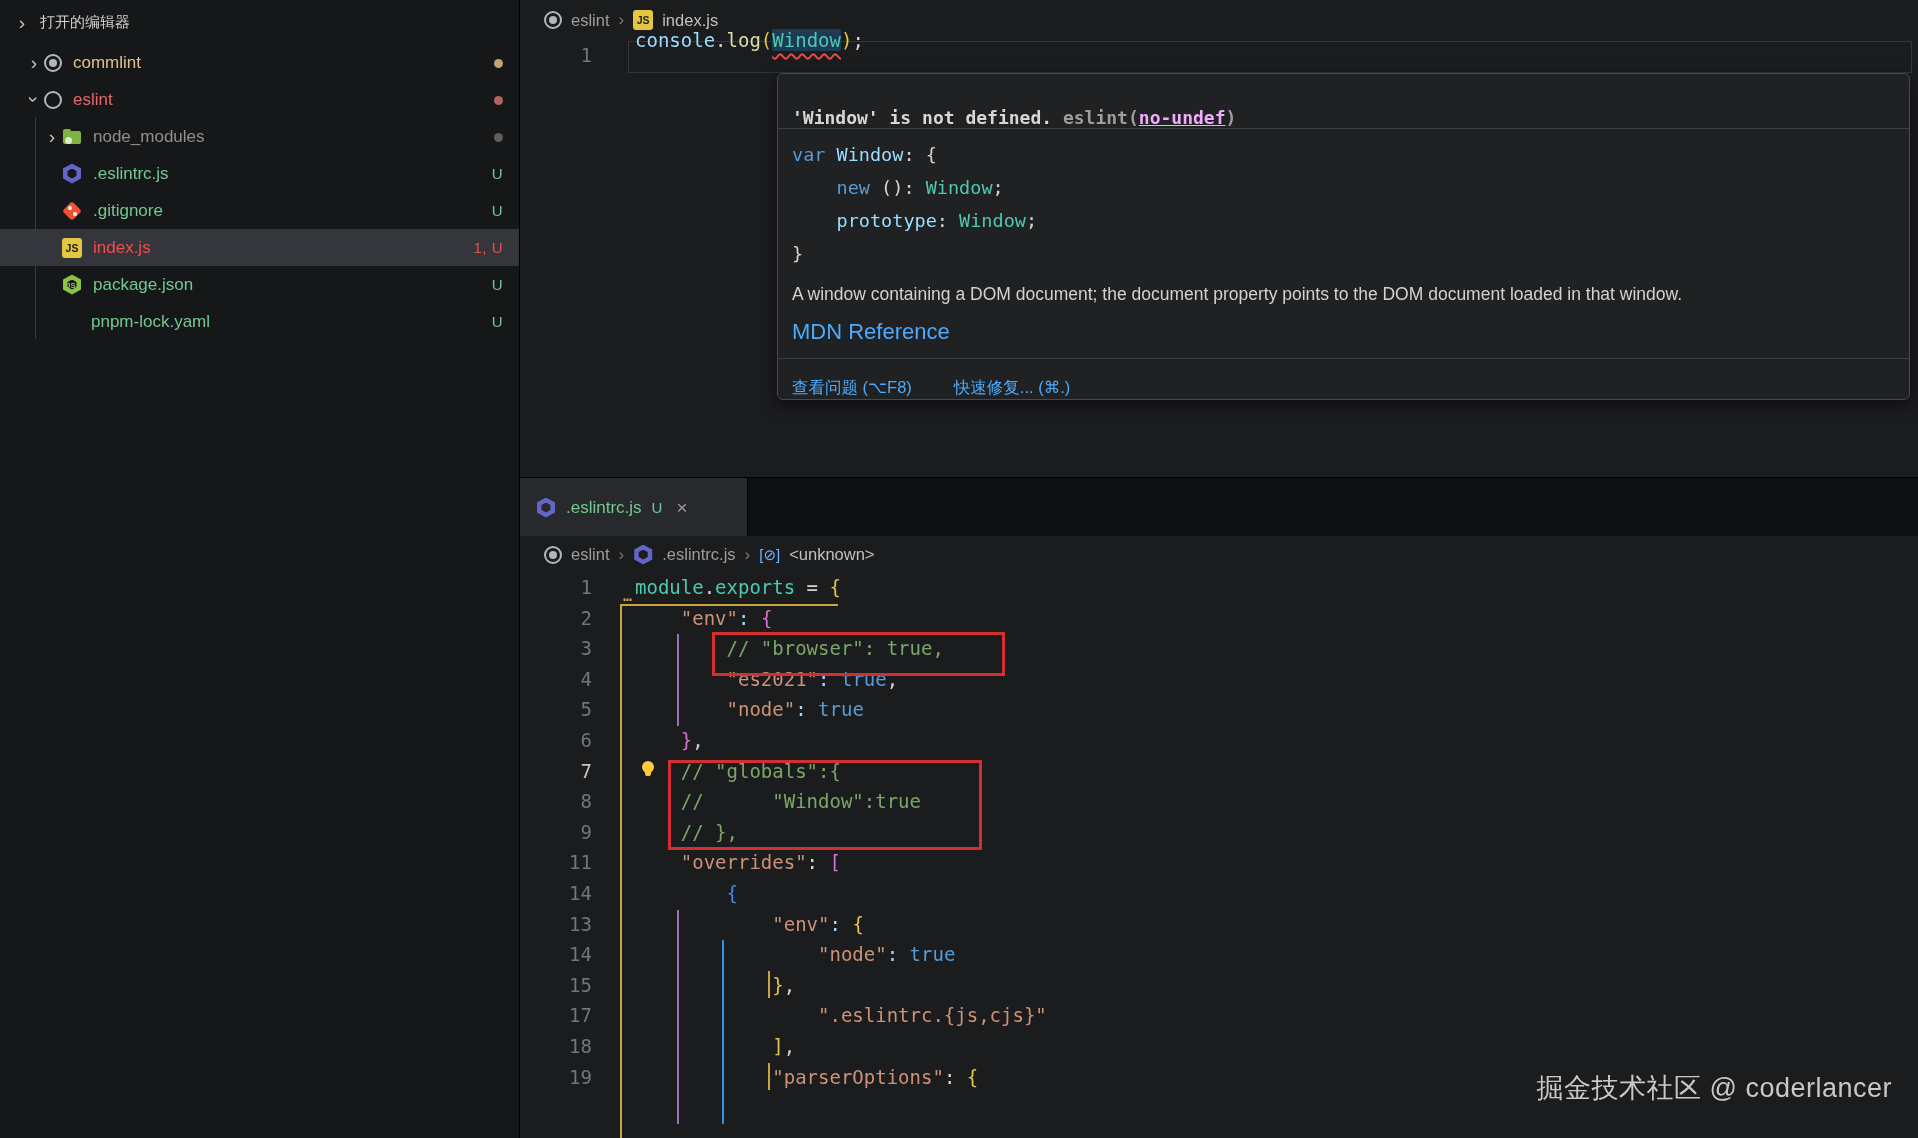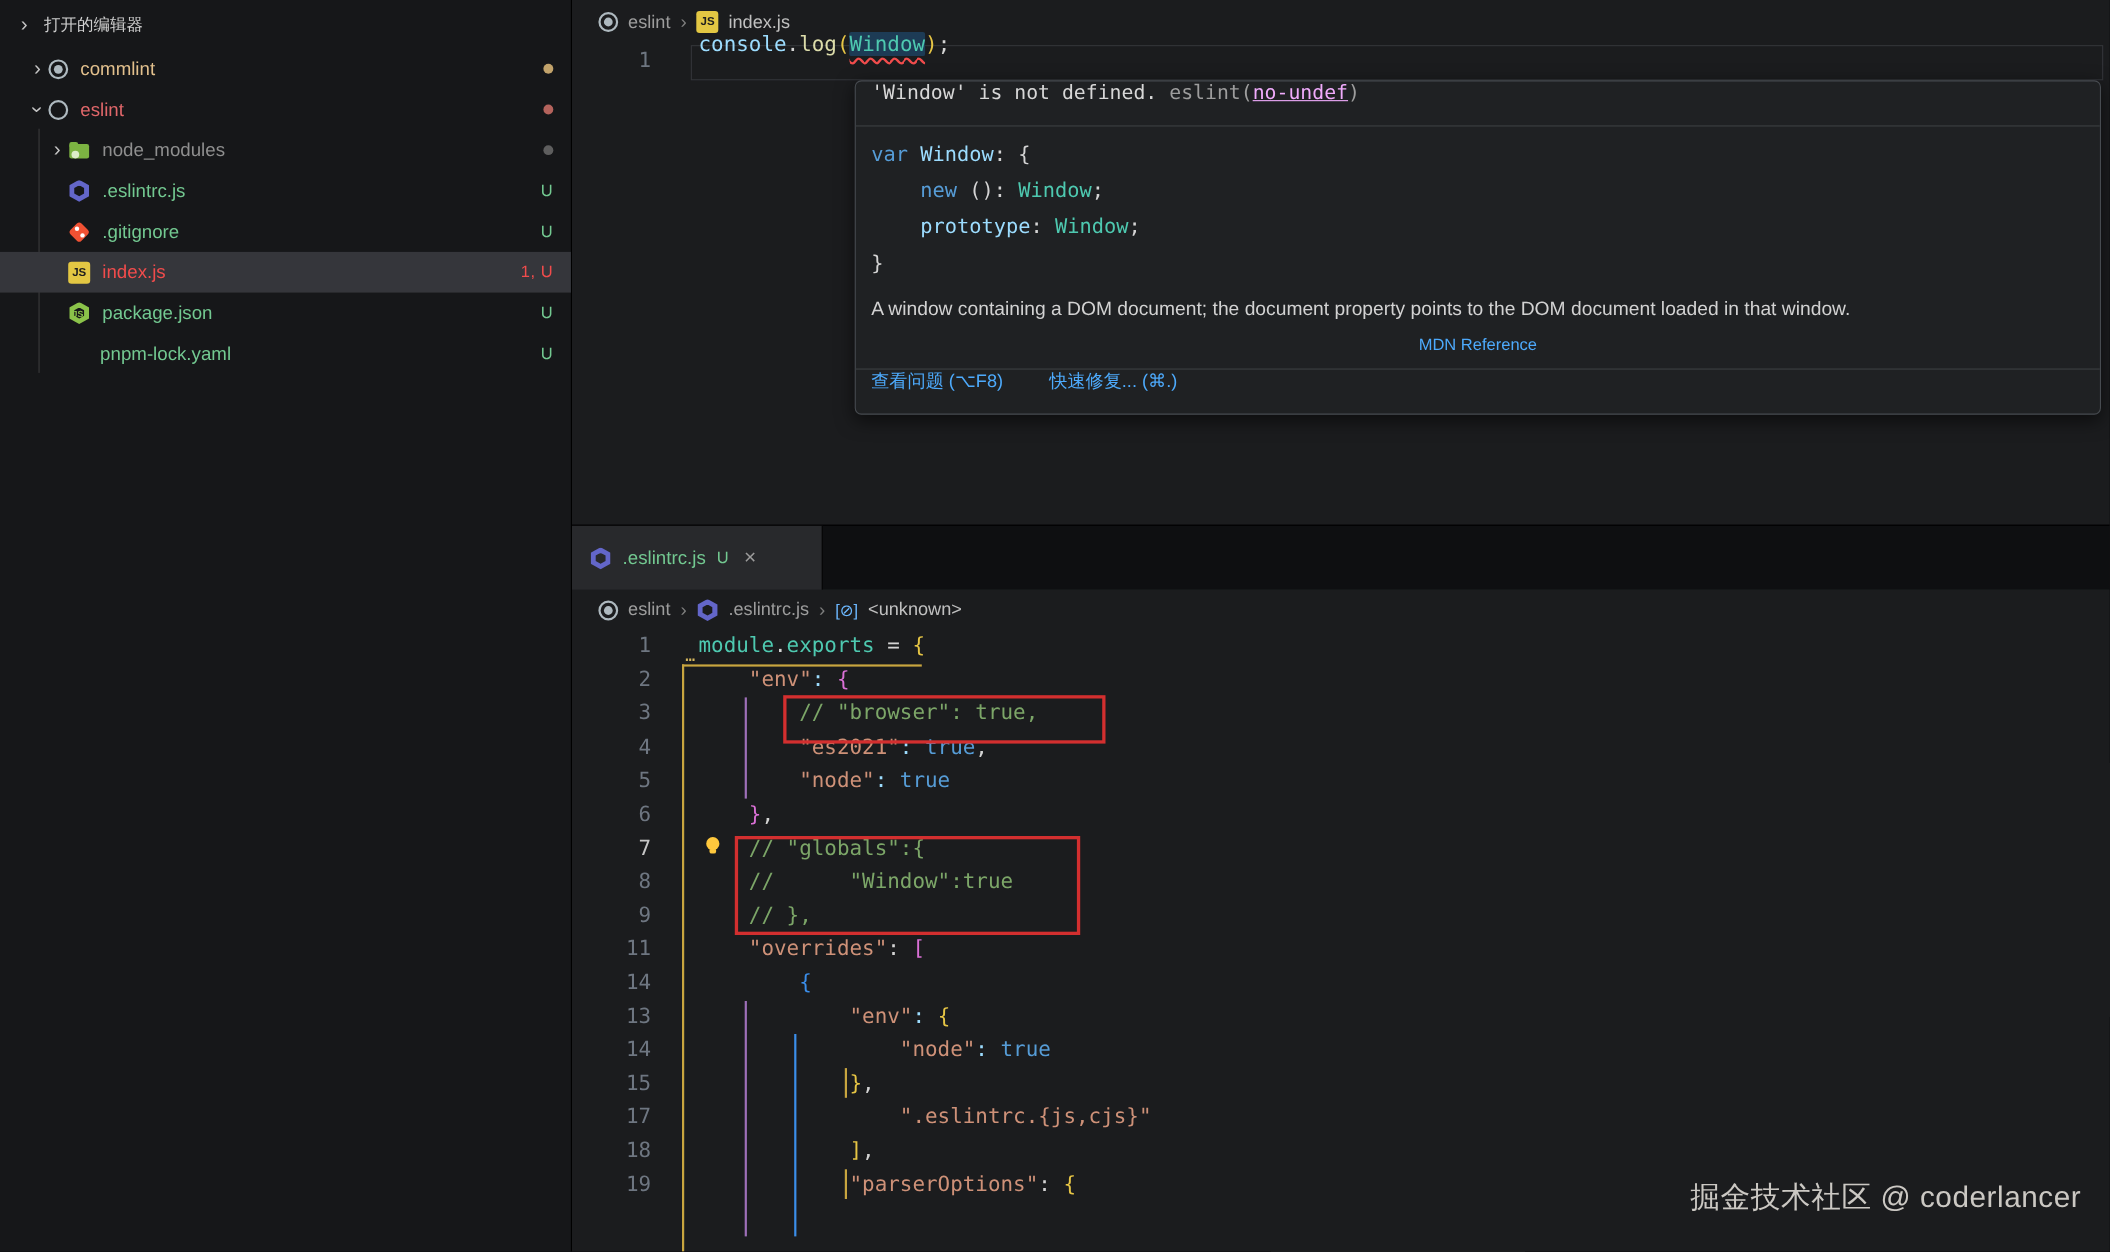--- a/index.html
+++ b/index.html
@@ -97,29 +97,29 @@
   .editor-top .crumbs { position:absolute; left:24px; top:0; height:40px; }
   .curline { position:absolute; left:108px; right:6px; top:41px; height:32px;
     border:1px solid #333539; }
   .editor-top .gutter { top:44px; left:0; }
   .editor-top .code-line { top:29px; }
 
   
   .hover-tip { position:absolute; left:257px; top:73px; width:1133px;
     background:#1f2123; border:1px solid #474b50; border-radius:6px;
     box-shadow:0 5px 16px rgba(0,0,0,.55); overflow:hidden; z-index:5; }
-  .hv-title { display:flex; align-items:flex-start; height:41px; padding:0 14px;
-    font-size:18px; border-bottom:1px solid #3d4043; white-space:pre; }
+  .hv-title { display:flex; align-items:flex-end; height:55px; padding:0 14px;
+    font-size:18px; border-bottom:1px solid #3d4043; white-space:pre;font-weight:bold; }
   .t-tfg{color:#d7d7d7} .t-tdim{color:#9d9d9d}
   .t-tlink{color:#f0abfc; text-decoration:underline; cursor:pointer;}
   .hv-code { padding:9px 14px; font-size:18.5px; line-height:33px; white-space:pre; }
   .hv-desc { padding:5px 14px 0; font-size:17.5px; color:#d2d2d2; }
-  .hv-mdn { padding:14px 14px 13px; font-size:15px;text-align:center; }
+  .hv-mdn { padding:14px 14px 13px; font-size:22px; }
   .hv-mdn span { color:#4DAAFC; cursor:pointer; }
-  .hv-actions { display:flex; align-items:flex-start; gap:42px; height:41px;
+  .hv-actions { display:flex; align-items:flex-end; gap:42px; height:41px;
     padding:0 14px; border-top:1px solid #3d4043; font-size:16.5px; color:#4DAAFC; }
   .hv-actions span { cursor:pointer; }
 
   
   .tabstrip { position:absolute; left:520px; right:0; top:477px; height:59px;
     background:#0e0f11; border-top:1px solid #000; }
   .tab { position:absolute; left:0; top:0; width:228px; height:59px; background:#28292c;
     --surface:#28292c; display:flex; align-items:center; padding:0 12px 0 16px;
     border-right:1px solid #000; cursor:pointer; }
   .tab .tlabel { margin-left:10px; font-size:17px; color:#73C991; }

